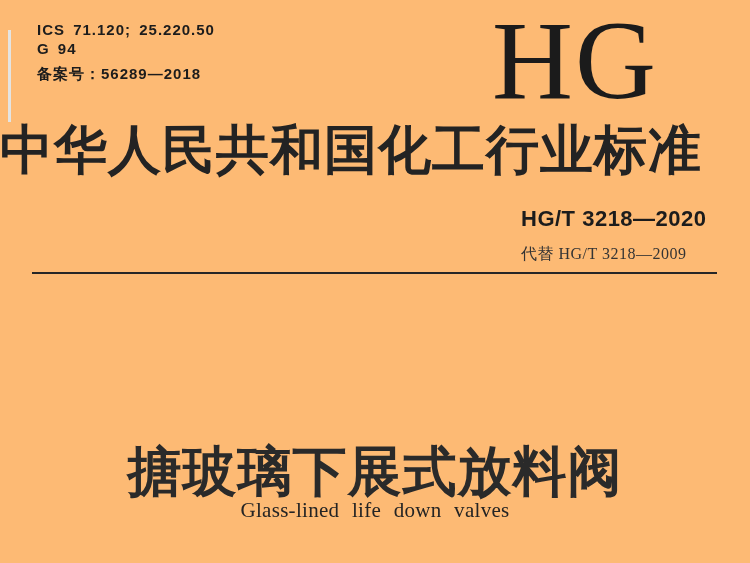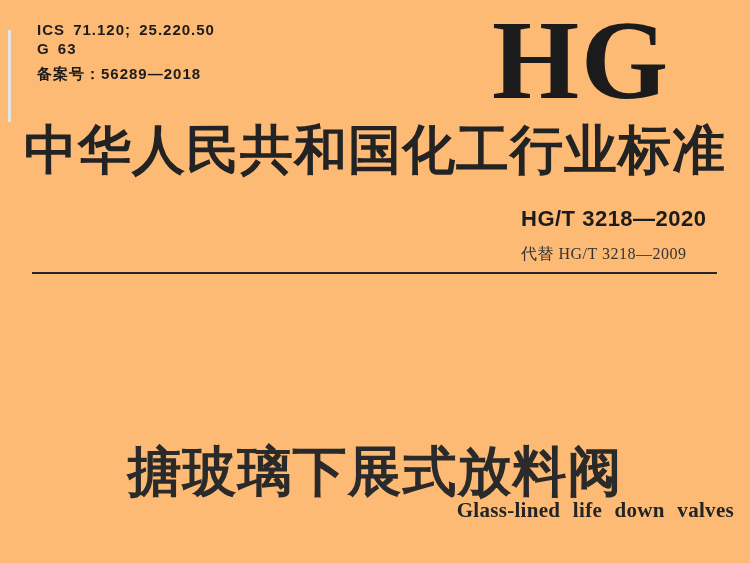--- a/index.html
+++ b/index.html
@@ -39,34 +39,33 @@
     color: #1c1c1c;
   }
   .meta .record { margin-top: 6px; }
 
   
   .hg-logo {
     position: absolute;
     left: 492px;
     top: 4px;
     font-family: "Liberation Serif", serif;
-    font-weight: bold;
+    font-weight: normal;
     font-size: 112px;
     line-height: 1.0;
     letter-spacing: 2px;
     color: #1b1b1b;
   }
 
   
   .cn-header {
     position: absolute;
     top: 120px;
     left: 0;
     right: 0;
-    text-align: center;
     font-family: "Liberation Serif", serif;
     font-weight: bold;
     font-size: 53px;
     line-height: 1.15;
     letter-spacing: 1px;
     color: #232323;
     white-space: nowrap;
   }
 
   
@@ -111,40 +110,40 @@
     letter-spacing: 1px;
     color: #2a2a2a;
     white-space: nowrap;
   }
 
   
   .en-title {
     position: absolute;
     top: 498px;
     left: 0;
-    right: 16px;
-    text-align: right;
+    right: 0;
+    text-align: center;
     font-family: "Liberation Serif", serif;
-    font-weight: bold;
+    font-weight: normal;
     font-size: 21px;
     word-spacing: 7px;
     letter-spacing: 0.3px;
     color: #242424;
   }
 </style>
 </head>
 <body>
 
 <div class="page">
 
   <div class="scan-artifact"></div>
 
   <div class="meta">
     <div>ICS 71.120; 25.220.50</div>
-    <div>G 63</div>
+    <div>G 94</div>
     <div class="record">备案号：56289—2018</div>
   </div>
 
   <div class="hg-logo">HG</div>
 
   <div class="cn-header">中华人民共和国化工行业标准</div>
 
   <div class="std-block">
     <div class="std-code">HG/T 3218—2020</div>
     <div class="std-replaces">代替 HG/T 3218—2009</div>

